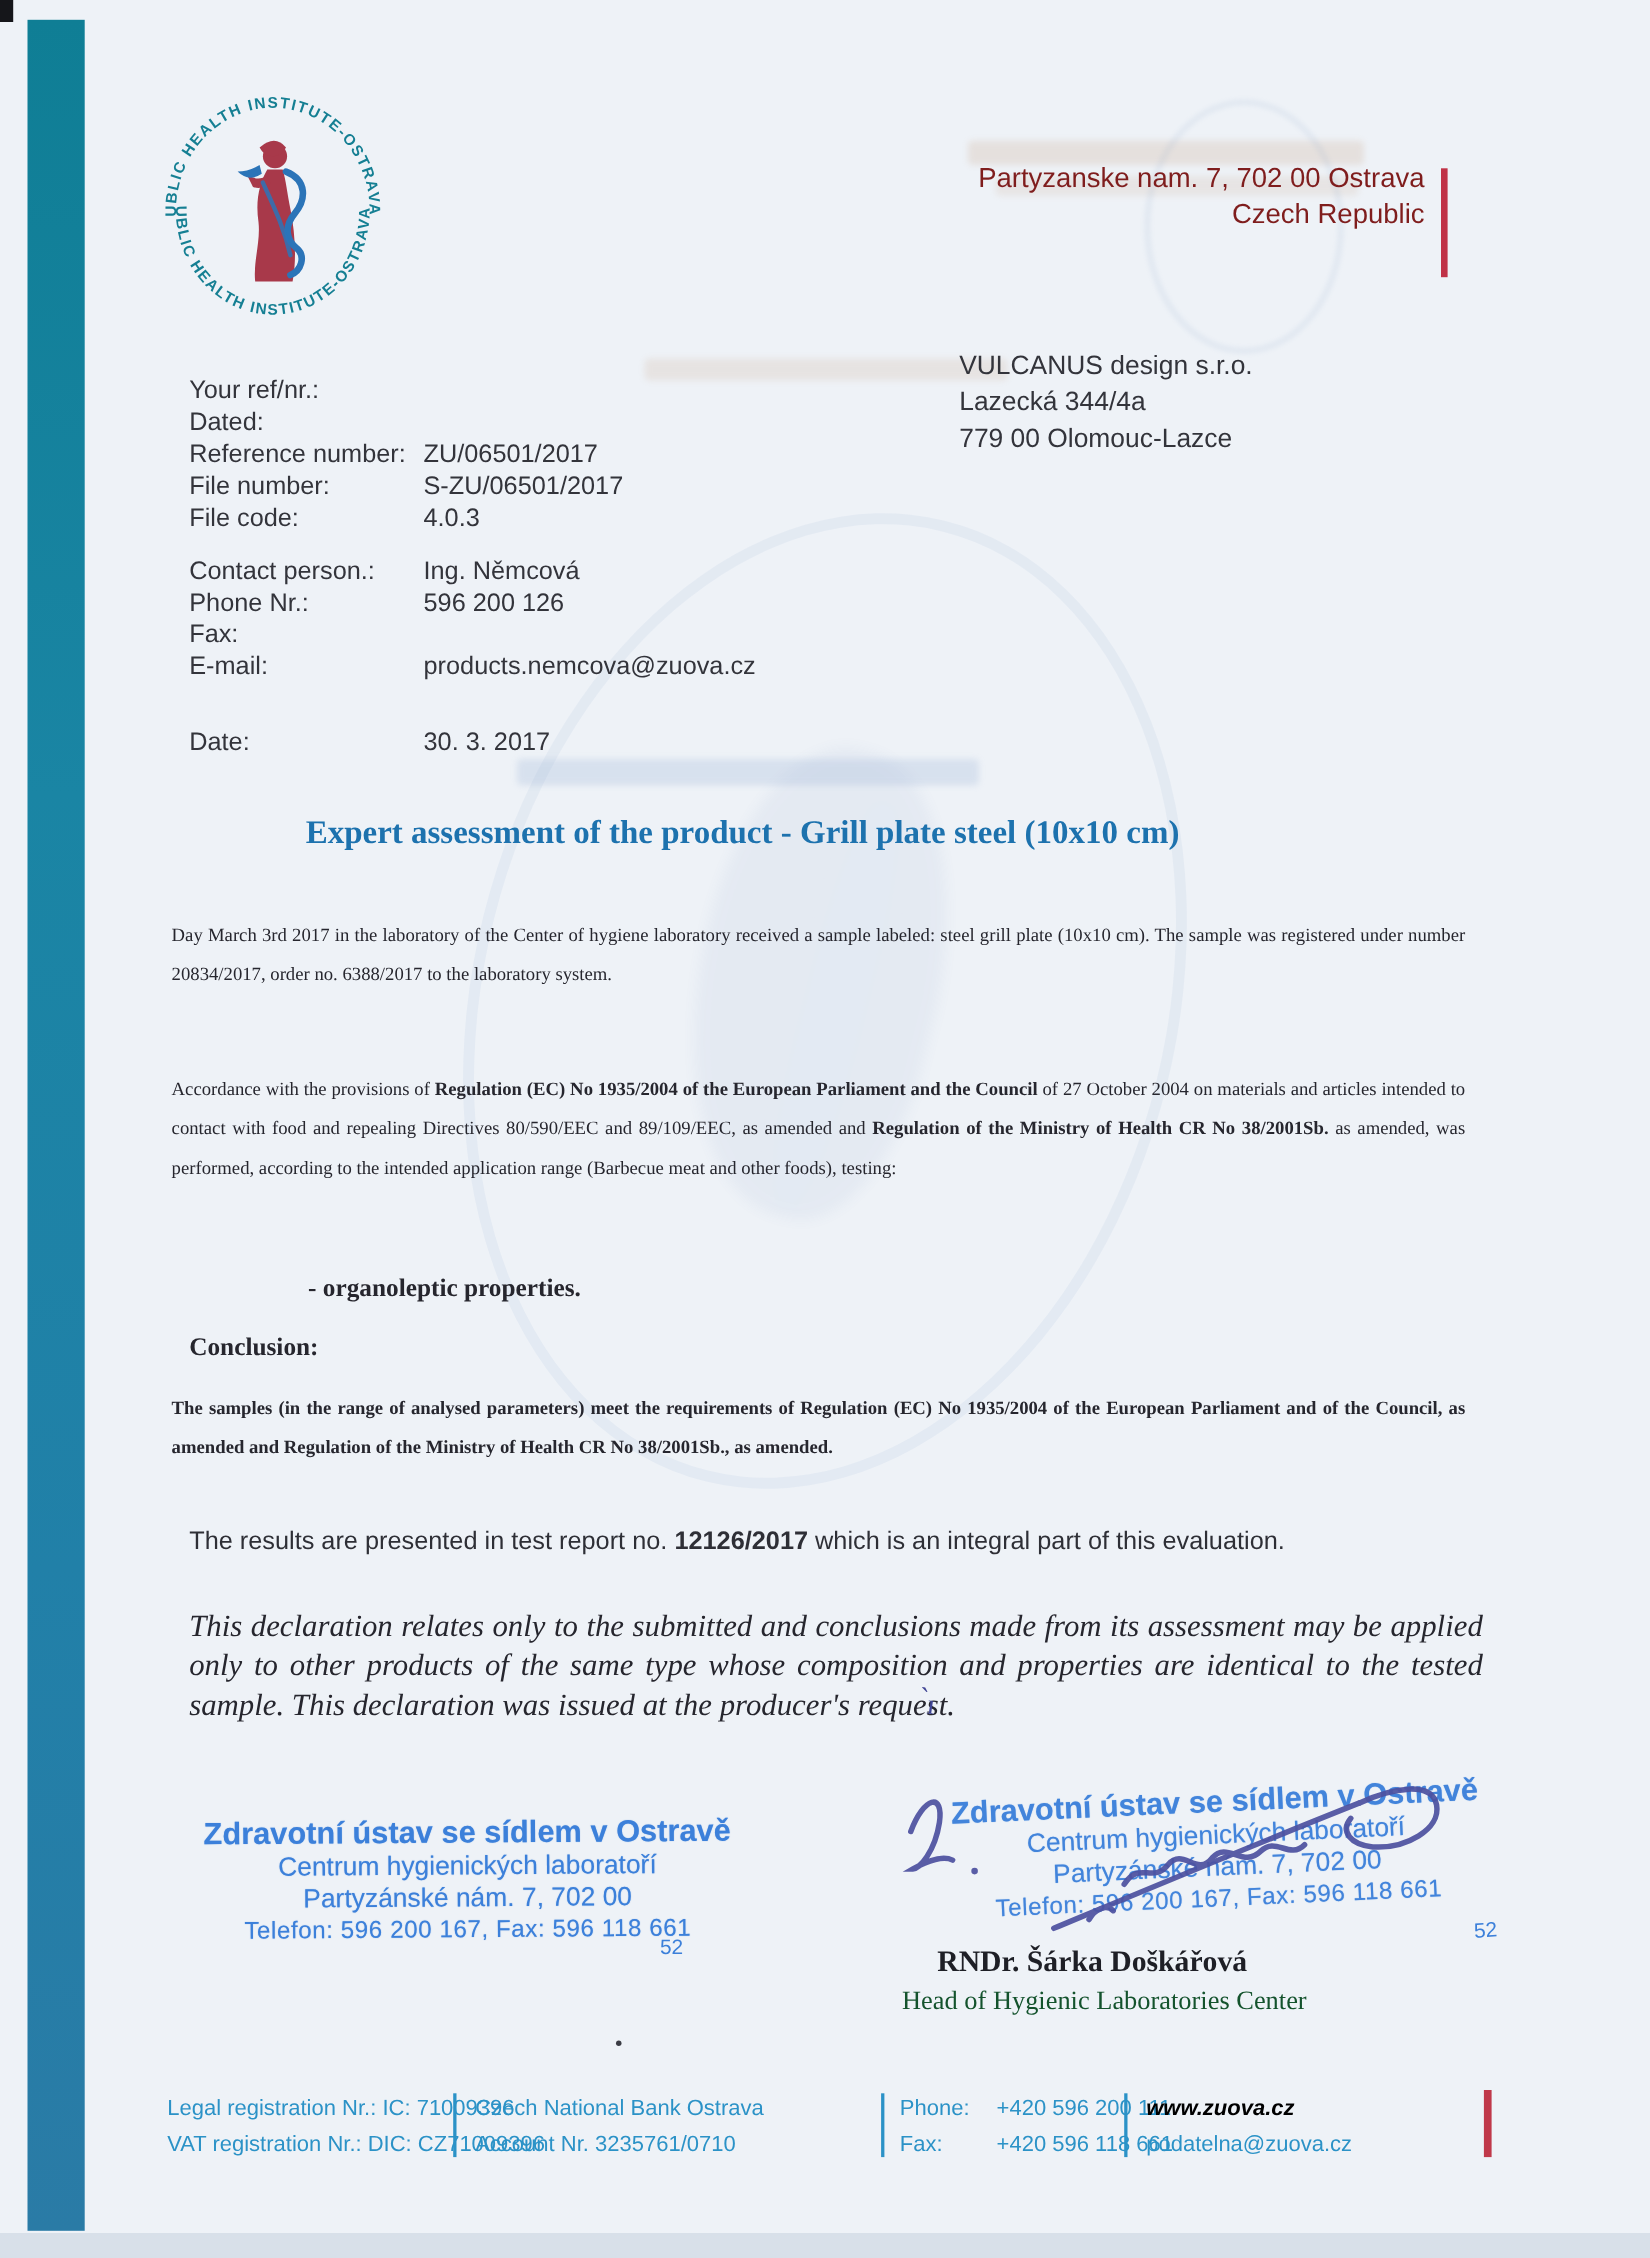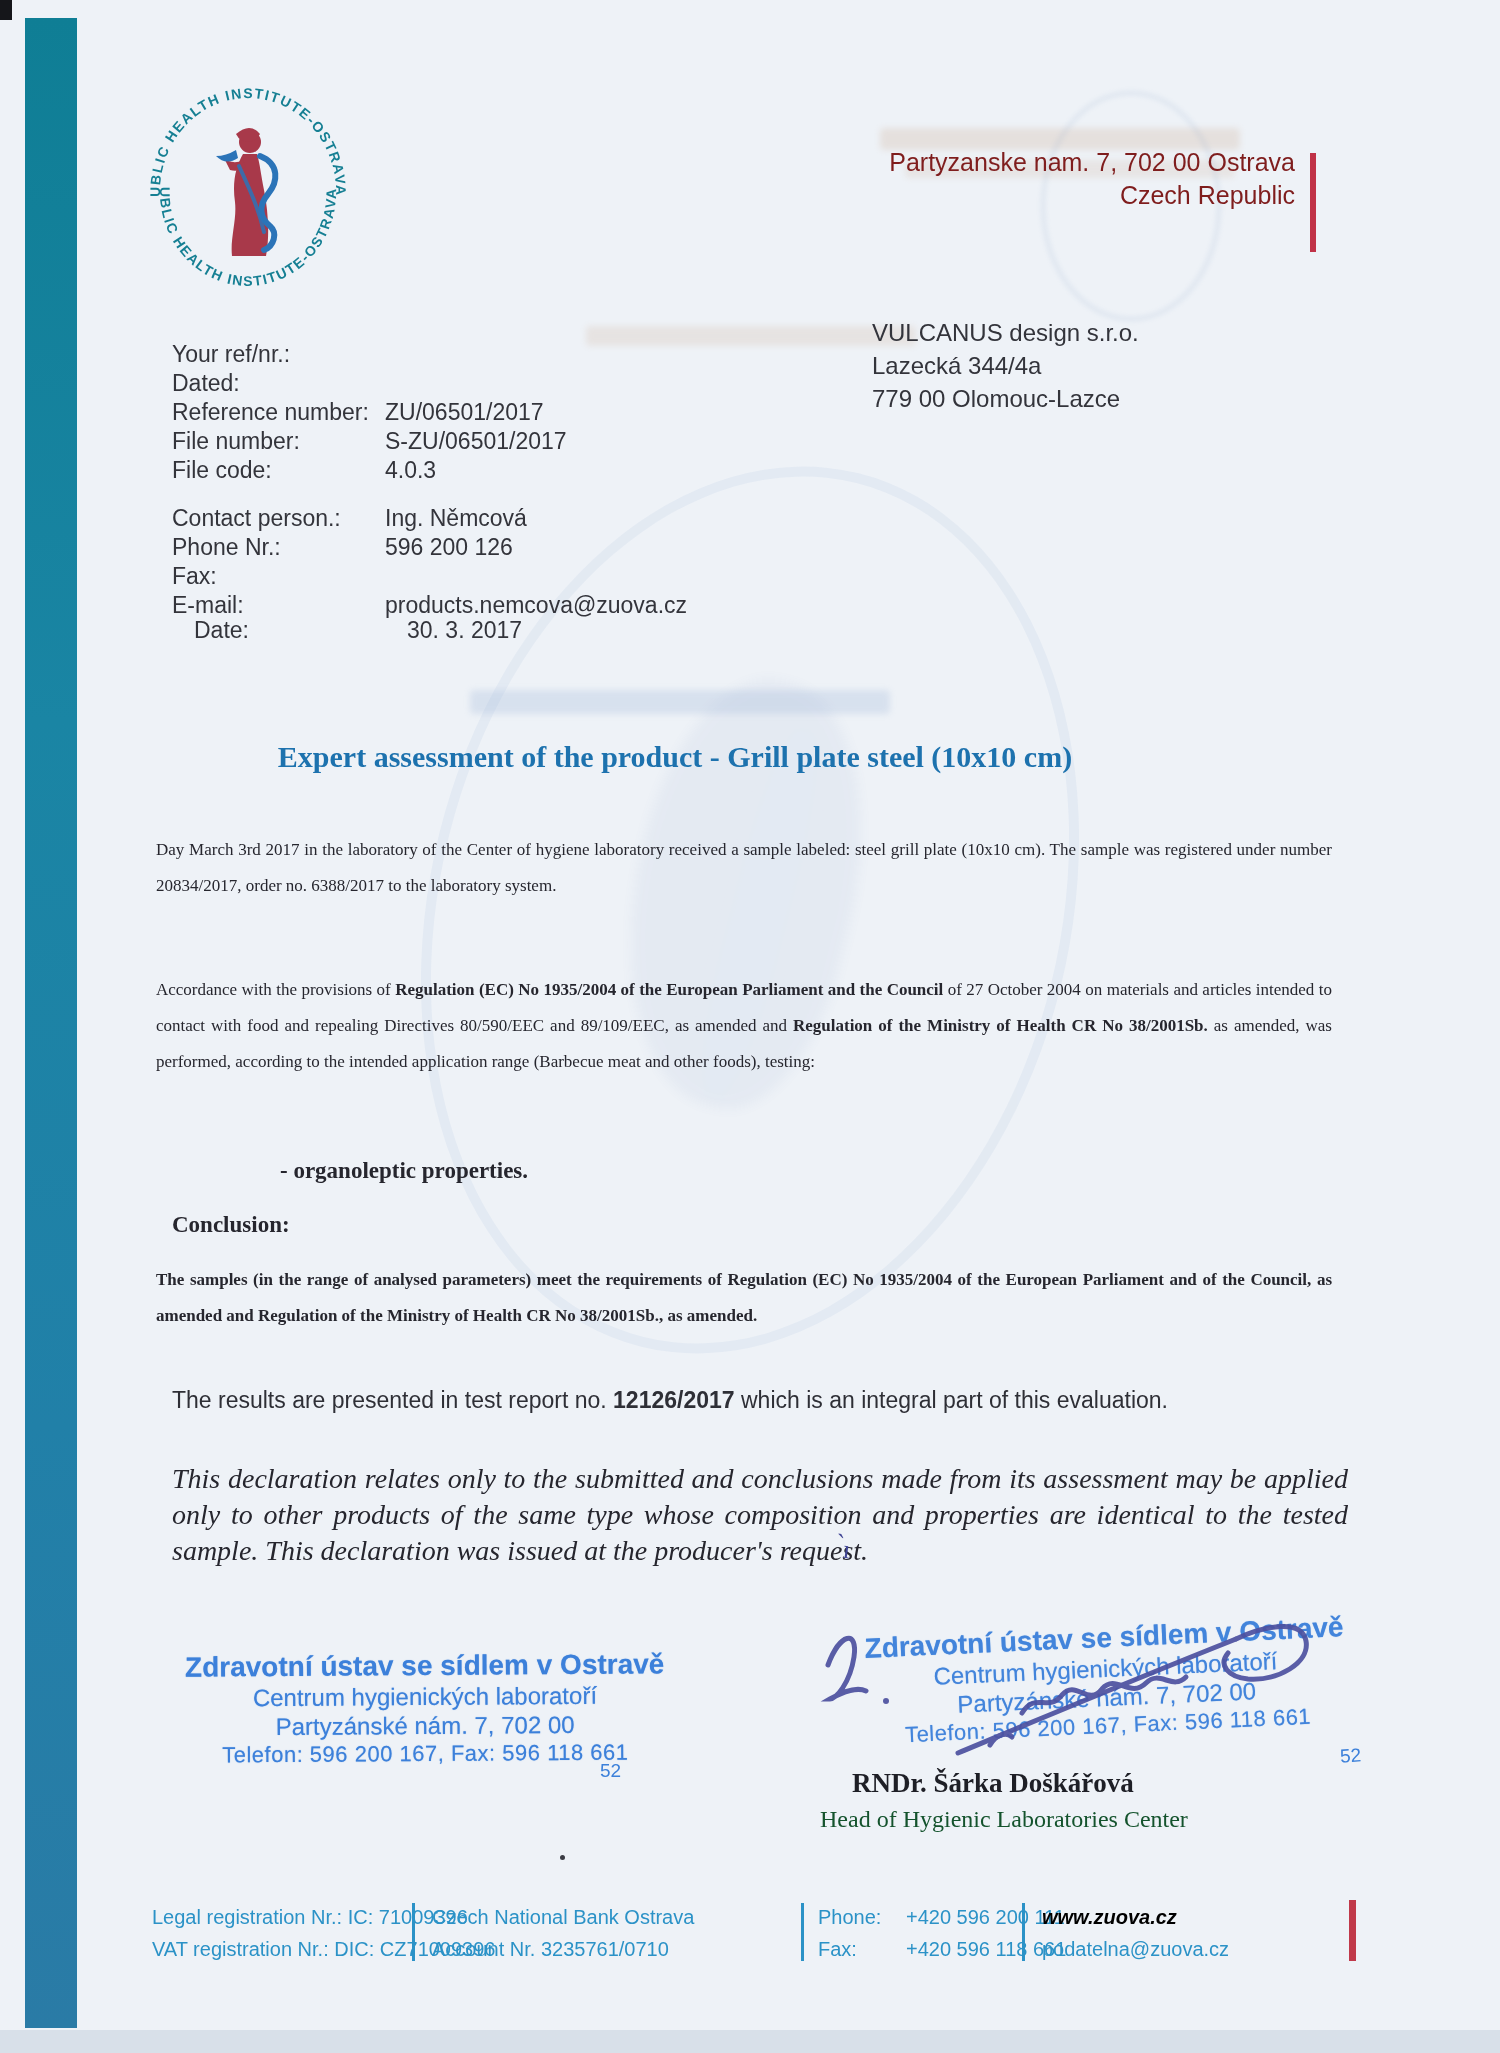--- a/index.html
+++ b/index.html
@@ -19,21 +19,21 @@
   .hdr-title{font-size:28px;font-weight:bold;color:#c03247;line-height:36px;}
   .hdr-addr{font-size:25px;color:#7f1d1d;line-height:33px;}
   .hdr-redbar{left:1310px;top:153px;width:6px;height:99px;background:#c03247;}
   
   .recipient{left:872px;top:316px;font-size:24px;line-height:33px;color:#33343b;}
   
   .kv-row{display:flex;font-size:23px;line-height:29px;color:#33343b;}
   .kv-label{width:213px;flex:none;}
   .ref-block{left:172px;top:340px;}
   .contact-block{left:172px;top:504px;}
-  .date-row{left:172px;top:616px;margin-left:22px;}
+  .date-row{left:172px;top:660px;}
   
   .doc-title{left:170px;top:740px;width:1010px;text-align:center;
              font-size:30px;font-weight:bold;color:#1d72ae;}
   
   .para{left:156px;width:1176px;font-size:17px;line-height:36px;}
   .p1{top:832px;}
   .p2{top:972px;}
   .bullet-line{left:172px;top:1153px;width:1176px;font-size:23px;line-height:36px;
                font-weight:bold;text-indent:108px;}
   .concl-head{left:172px;top:1212px;font-size:23px;font-weight:bold;}

